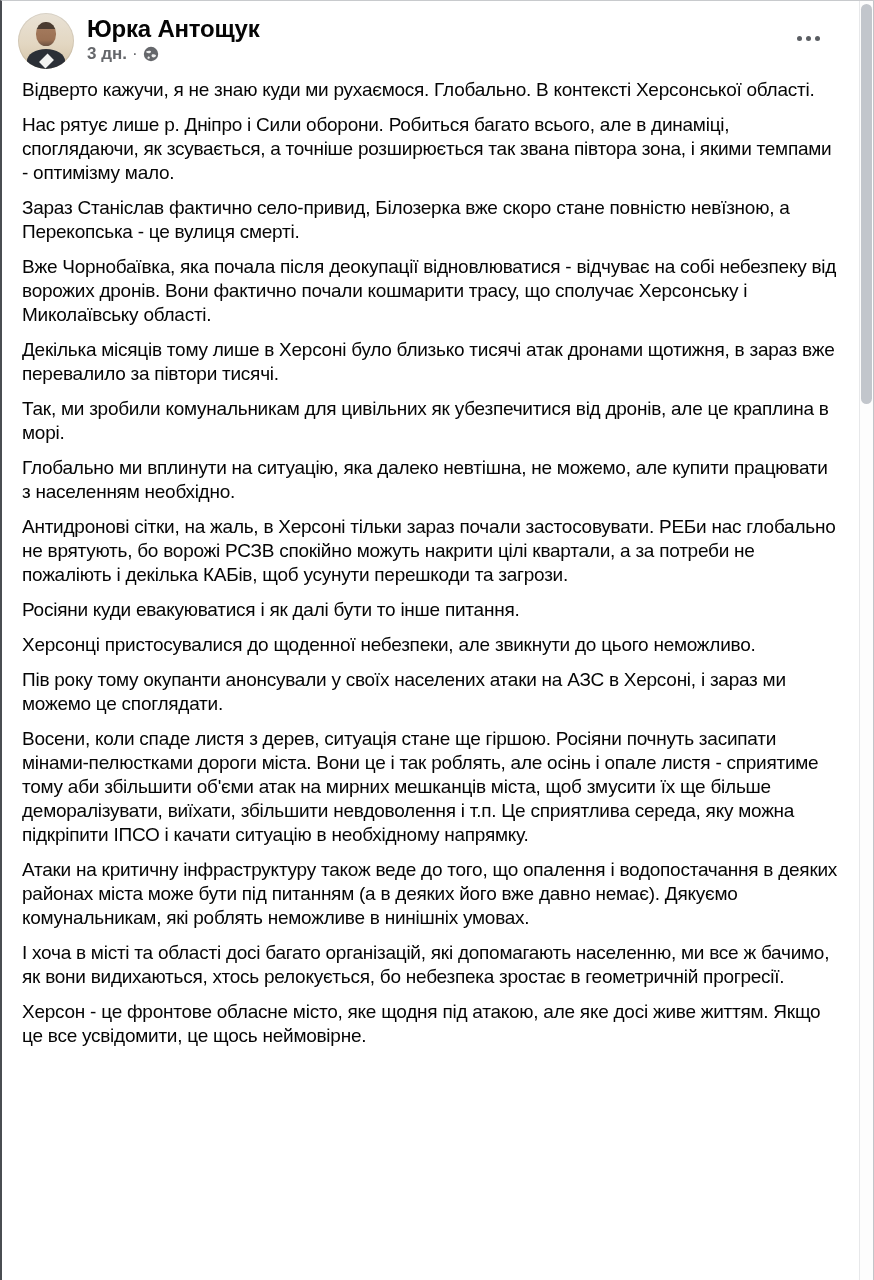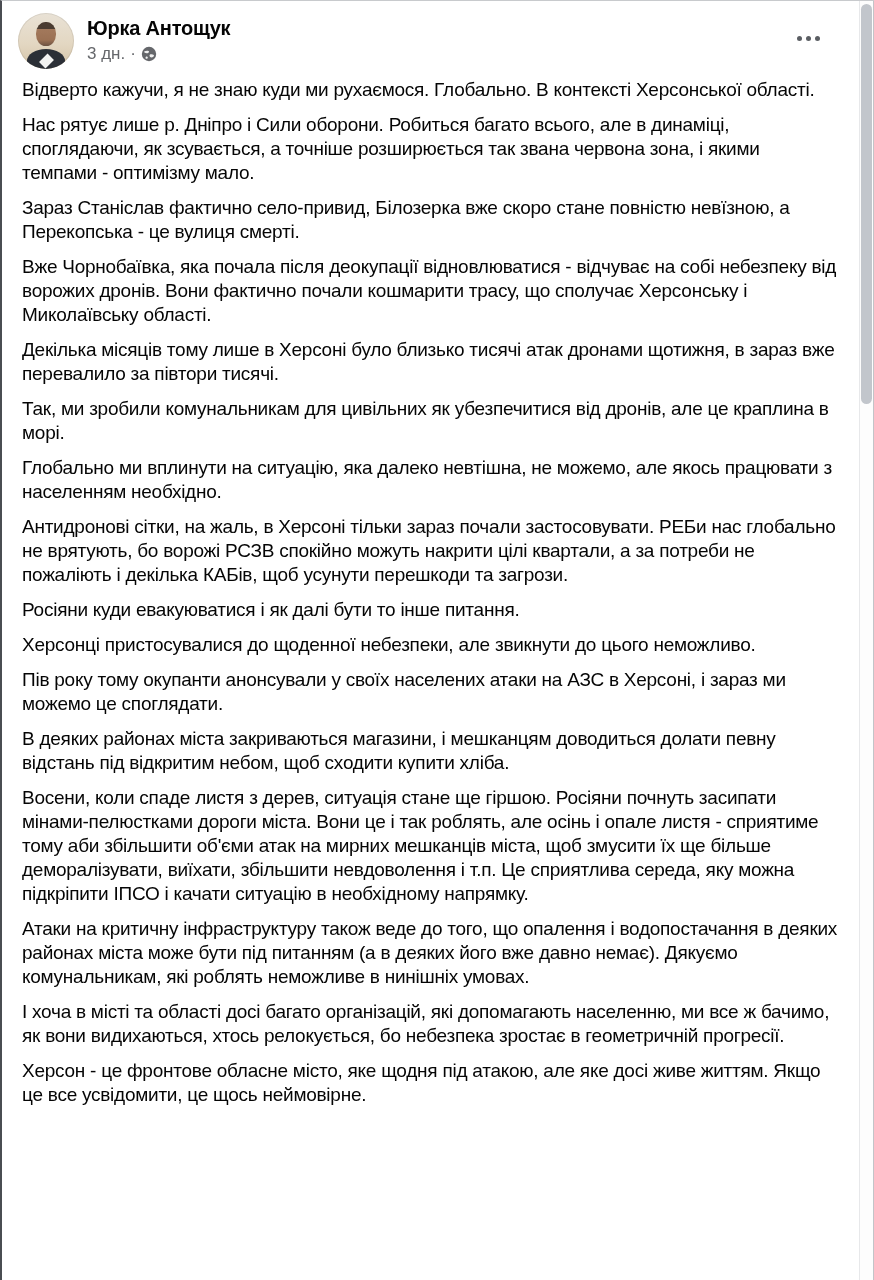--- a/index.html
+++ b/index.html
@@ -35,28 +35,28 @@
   .av-body{
     position:absolute;bottom:-4px;left:9px;width:38px;height:24px;
     border-radius:50% 50% 0 0;background:#2b2f36;
   }
   .av-shirt{
     position:absolute;bottom:2px;left:24px;width:9px;height:12px;
     background:#f3f3f1;transform:rotate(45deg);
   }
   .header-meta{margin-left:13px;padding-top:3px;flex:1 1 auto;min-width:0;}
   .author-name{
-    font-size:20px;font-weight:700;color:var(--c-text);line-height:25px;
+    font-size:24px;font-weight:700;color:var(--c-text);line-height:25px;
     letter-spacing:-.2px;cursor:pointer;display:inline-block;
   }
   .sub-line{
     display:flex;align-items:center;gap:5px;margin-top:2px;
     color:var(--c-secondary);font-size:17px;line-height:21px;
   }
-  .timestamp{cursor:pointer;}
+  .timestamp{cursor:pointer;font-weight:bold;}
   .dot-sep{color:var(--c-secondary);}
   .globe{display:inline-block;width:16px;height:16px;flex:0 0 auto;margin-top:1px;}
   .more-btn{
     position:absolute;right:34px;top:27px;display:flex;gap:4px;align-items:center;
     padding:8px 4px;cursor:pointer;border-radius:6px;
   }
   .more-btn span{width:5px;height:5px;border-radius:50%;background:#5b5e63;display:block;}
   
   .post-text{padding:9px 14px 0 20px;max-width:850px;}
   .post-text p{
@@ -102,31 +102,30 @@
     </div>
     <div class="more-btn">
       <span></span>
       <span></span>
       <span></span>
     </div>
   </div>
 
   <div class="post-text">
       <p>Відверто кажучи, я не знаю куди ми рухаємося. Глобально. В контексті Херсонської області.</p>
-      <p>Нас рятує лише р. Дніпро і Сили оборони. Робиться багато всього, але в динаміці, споглядаючи, як зсувається, а точніше розширюється так звана червона зона, і якими темпами - оптимізму мало.</p>
+      <p>Нас рятує лише р. Дніпро і Сили оборони. Робиться багато всього, але в динаміці, споглядаючи, як зсувається, а точніше розширюється так звана півтора зона, і якими темпами - оптимізму мало.</p>
       <p>Зараз Станіслав фактично село-привид, Білозерка вже скоро стане повністю невїзною, а Перекопська - це вулиця смерті.</p>
       <p>Вже Чорнобаївка, яка почала після деокупації відновлюватися - відчуває на собі небезпеку від ворожих дронів. Вони фактично почали кошмарити трасу, що сполучає Херсонську і Миколаївську області.</p>
       <p>Декілька місяців тому лише в Херсоні було близько тисячі атак дронами щотижня, в зараз вже перевалило за півтори тисячі.</p>
       <p>Так, ми зробили комунальникам для цивільних як убезпечитися від дронів, але це краплина в морі.</p>
-      <p>Глобально ми вплинути на ситуацію, яка далеко невтішна, не можемо, але якось працювати з населенням необхідно.</p>
+      <p>Глобально ми вплинути на ситуацію, яка далеко невтішна, не можемо, але купити працювати з населенням необхідно.</p>
       <p>Антидронові сітки, на жаль, в Херсоні тільки зараз почали застосовувати. РЕБи нас глобально не врятують, бо ворожі РСЗВ спокійно можуть накрити цілі квартали, а за потреби не пожаліють і декілька КАБів, щоб усунути перешкоди та загрози.</p>
       <p>Росіяни куди евакуюватися і як далі бути то інше питання.</p>
       <p>Херсонці пристосувалися до щоденної небезпеки, але звикнути до цього неможливо.</p>
       <p>Пів року тому окупанти анонсували у своїх населених атаки на АЗС в Херсоні, і зараз ми можемо це споглядати.</p>
-      <p>В деяких районах міста закриваються магазини, і мешканцям доводиться долати певну відстань під відкритим небом, щоб сходити купити хліба.</p>
       <p>Восени, коли спаде листя з дерев, ситуація стане ще гіршою. Росіяни почнуть засипати мінами-пелюстками дороги міста. Вони це і так роблять, але осінь і опале листя - сприятиме тому аби збільшити об'єми атак на мирних мешканців міста, щоб змусити їх ще більше деморалізувати, виїхати, збільшити невдоволення і т.п. Це сприятлива середа, яку можна підкріпити ІПСО і качати ситуацію в необхідному напрямку.</p>
       <p>Атаки на критичну інфраструктуру також веде до того, що опалення і водопостачання в деяких районах міста може бути під питанням (а в деяких його вже давно немає). Дякуємо комунальникам, які роблять неможливе в нинішніх умовах.</p>
       <p>І хоча в місті та області досі багато організацій, які допомагають населенню, ми все ж бачимо, як вони видихаються, хтось релокується, бо небезпека зростає в геометричній прогресії.</p>
       <p>Херсон - це фронтове обласне місто, яке щодня під атакою, але яке досі живе життям. Якщо це все усвідомити, це щось неймовірне.</p>
     </div>
 
   <div class="scrollbar-track">
     <div class="scrollbar-thumb"></div>
   </div>
 

